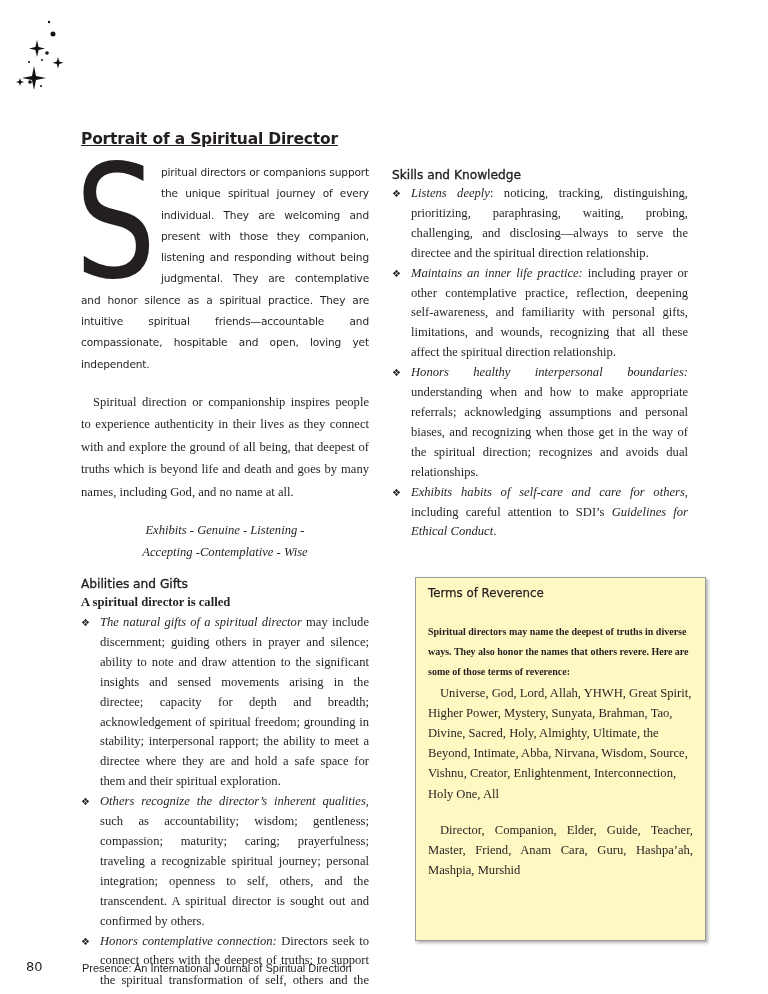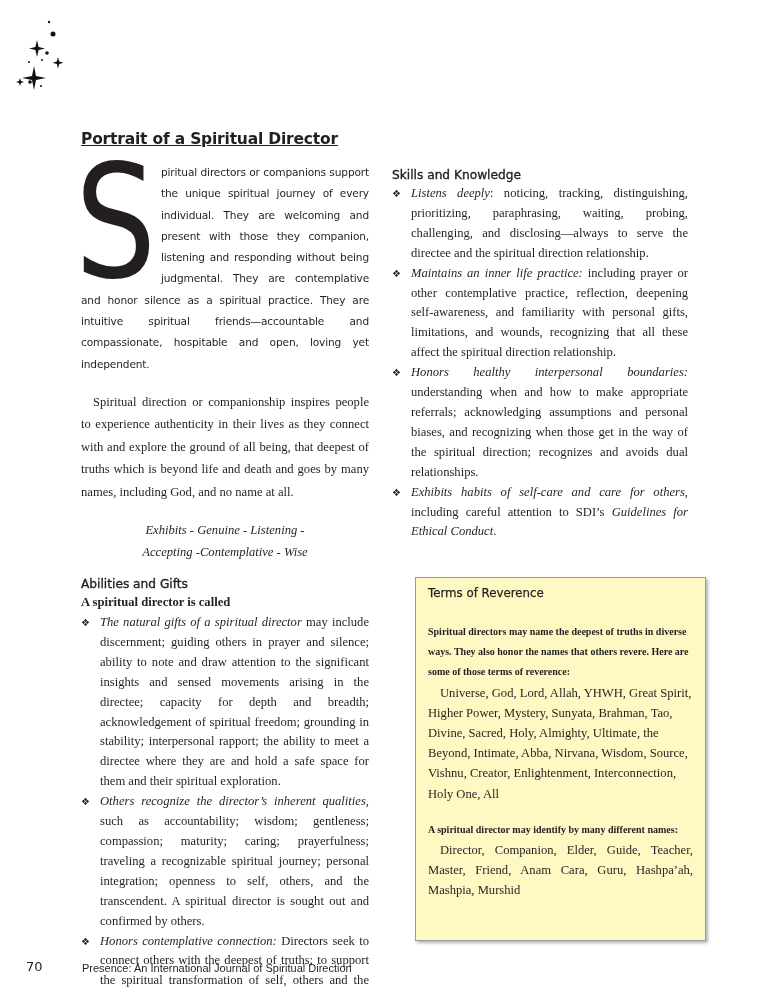--- a/index.html
+++ b/index.html
@@ -108,19 +108,18 @@
     </li>
   </ul>
 </div>
 
 <div class="box">
   <div class="box-inner">
     <div class="box-title">Terms of Reverence</div>
     <p class="box-intro">Spiritual directors may name the deepest of truths in diverse ways. They also honor the names that others revere. Here are some of those terms of reverence:</p>
     <p class="box-list">Universe, God, Lord, Allah, YHWH, Great Spirit, Higher Power, Mystery, Sunyata, Brahman, Tao, Divine, Sacred, Holy, Almighty, Ultimate, the Beyond, Intimate, Abba, Nirvana, Wisdom, Source, Vishnu, Creator, Enlightenment, Interconnection, Holy One, All</p>
     <div class="box-gap"></div>
-    <p class="box-intro">A spiritual director may identify by many different names:</p>
     <p class="box-list j">Director, Companion, Elder, Guide, Teacher, Master, Friend, Anam Cara, Guru, Hashpa’ah, Mashpia, Murshid</p>
   </div>
 </div>
 
-<div class="footer-page">70</div>
+<div class="footer-page">80</div>
 <div class="footer-journal">Presence: An International Journal of Spiritual Direction</div>
 
 </body></html>

